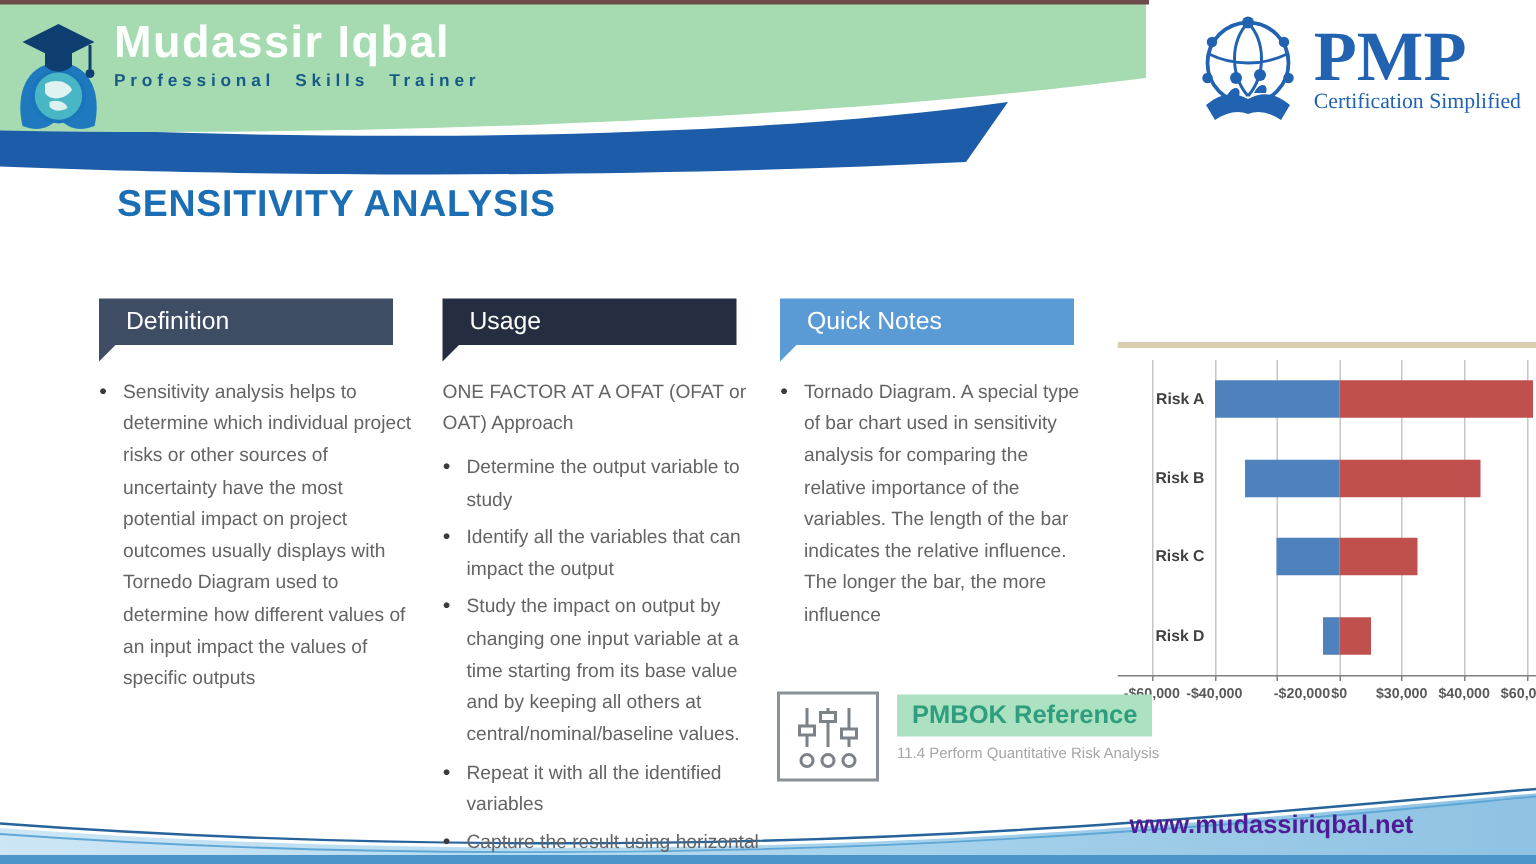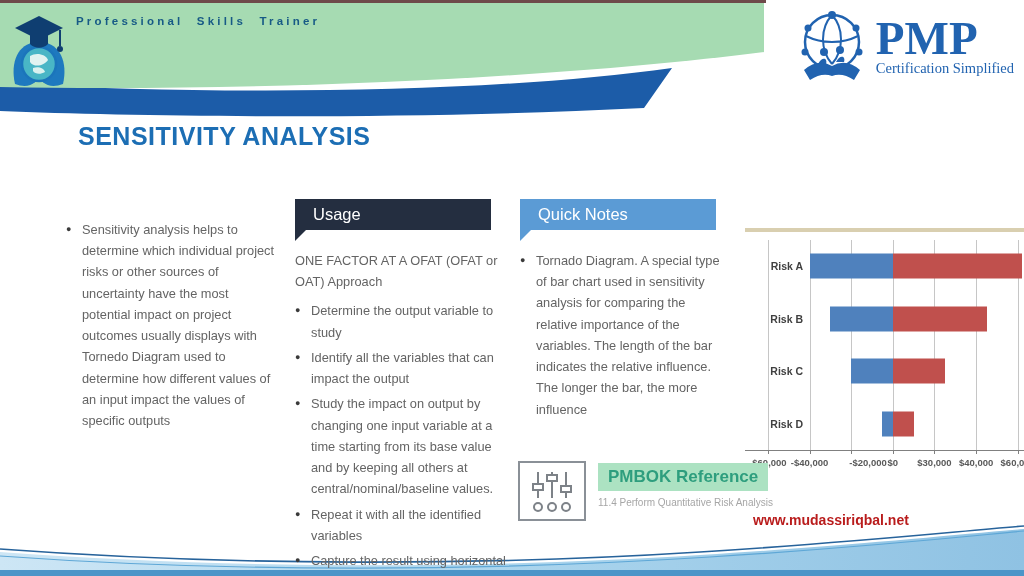--- a/index.html
+++ b/index.html
@@ -53,21 +53,21 @@
 
   
   .pmbok{position:absolute;left:518px;top:461px;z-index:5;display:flex;}
   .pmbok-iconbox{width:64px;height:56px;border:2px solid #8a9097;background:#fff;display:flex;align-items:center;justify-content:center;}
   .pmbok-texts{margin-left:12px;padding-top:2px;}
   .pmbok-label{display:inline-block;background:#ACE2C2;color:#2E9E7E;font-size:17px;font-weight:700;padding:4px 10px;}
   .pmbok-ref{margin-top:6px;font-size:10px;color:#A6A6A6;}
 
   
   .footer-wave{position:absolute;left:0;top:505px;z-index:1;}
-  .website{position:absolute;left:753px;top:512px;z-index:4;font-size:14px;font-weight:700;color:#b91c1c;text-decoration:none;}
+  .website{position:absolute;left:753px;top:540px;z-index:4;font-size:17px;font-weight:700;color:#4c1d95;text-decoration:none;}
 </style>
 </head>
 <body>
 
 <div class="slide">
 
   <div class="top-line"></div>
 
   <svg class="header-band" width="780" height="120" viewBox="0 0 780 120">
     <path d="M0,84 C250,96 500,92 672,68 L644,108 C400,120 150,117 0,111 Z" fill="#1C5CA8"></path>
@@ -80,20 +80,21 @@
       <path d="M34,38 C52,40 60,58 55,80 C42,85 32,80 29,68 Z" fill="#1E79BF"></path>
       <circle cx="31" cy="60" r="17" fill="#49B6C6" stroke="#1B75BB" stroke-width="2.5"></circle>
       <path d="M22,52 C28,48 38,50 40,56 C36,62 26,64 22,58 Z" fill="#EAF7F3" opacity="0.95"></path>
       <path d="M25,64 C30,62 36,64 37,68 C32,71 27,70 25,67 Z" fill="#EAF7F3" opacity="0.9"></path>
       <polygon points="31,12 55,24 31,36 7,24" fill="#0F3E71"></polygon>
       <path d="M22,30 L22,40 C27,45 35,45 40,40 L40,30 Z" fill="#0F3E71"></path>
       <line x1="52" y1="26" x2="52" y2="42" stroke="#0F3E71" stroke-width="2"></line>
       <circle cx="52" cy="45" r="3" fill="#0F3E71"></circle>
     </svg>
     <div class="brand-text">
+      <div class="brand-name">Mudassir Iqbal</div>
       <div class="brand-tagline">Professional Skills Trainer</div>
     </div>
   </div>
 
   <div class="pmp">
     <svg class="pmp-icon" viewBox="0 0 80 80">
       <circle cx="40" cy="36" r="27" fill="none" stroke="#2163B0" stroke-width="2.5"></circle>
       <path d="M40,9 C28,22 28,44 40,58 M40,9 C52,22 52,44 40,58 M14,30 C30,38 50,38 66,30" fill="none" stroke="#2163B0" stroke-width="2"></path>
       <circle cx="40" cy="9" r="4" fill="#2163B0"></circle>
       <circle cx="16" cy="22" r="3.5" fill="#2163B0"></circle>
@@ -107,20 +108,24 @@
     </svg>
     <div class="pmp-text">
       <div class="pmp-name">PMP</div>
       <div class="pmp-tagline">Certification Simplified</div>
     </div>
   </div>
 
   <div class="page-title">SENSITIVITY ANALYSIS</div>
 
   <div class="col col-definition">
+    <div class="col-header" style="background: rgb(62, 77, 99);">
+      <span>Definition</span>
+      <span class="tail" style="border-top-color: rgb(62, 77, 99);"></span>
+    </div>
     <div class="col-body">
       <ul class="bullets">
           <li>
             <span class="dot">●</span>
             <span class="btxt">Sensitivity analysis helps to determine which individual project risks or other sources of uncertainty have the most potential impact on project outcomes usually displays with Tornedo Diagram used to determine how different values of an input impact the values of specific outputs</span>
           </li>
         </ul>
     </div>
   </div>
 

